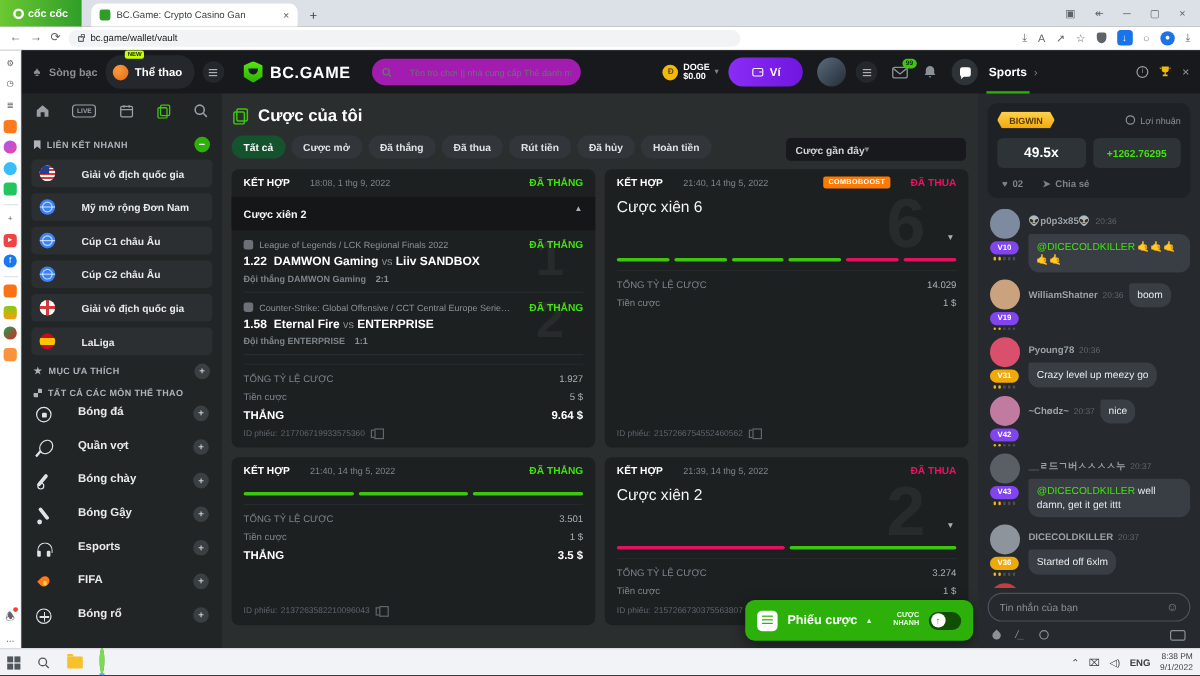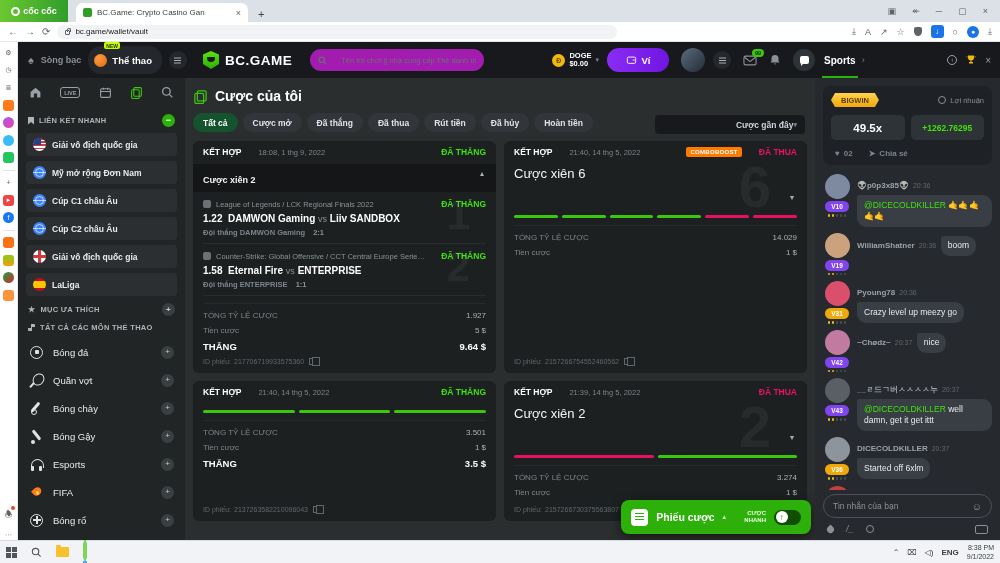--- a/index.html
+++ b/index.html
@@ -98,29 +98,29 @@
 .tico{color:#9aa0a6}
 .tico.active{color:#3ec50d}
 .live-pill{border:1px solid #9aa0a6;border-radius:3px;font-size:5.5px;font-weight:800;color:#9aa0a6;padding:1.5px 3px}
 .sec-head{display:flex;align-items:center;gap:5px;color:#aeb4b9;font-size:7.5px;font-weight:800;letter-spacing:.3px;margin:7px 2px 6px}
 .bm-ic{width:6px;height:8px;background:#aeb4b9;clip-path:polygon(0 0,100% 0,100% 100%,50% 70%,0 100%)}
 .grid-ic{width:7px;height:7px;background:conic-gradient(#aeb4b9 0 25%,transparent 0 50%,#aeb4b9 0 75%,transparent 0);border-radius:1px}
 .star-ic{color:#aeb4b9;font-size:8px}
 .rnd-btn{margin-left:auto;width:13px;height:13px;border-radius:50%;display:flex;align-items:center;justify-content:center;font-size:9px;line-height:1}
 .rnd-btn.minus{background:#2db00a;color:#fff}
 .rnd-btn.plus{background:#3a3f42;color:#c7ccd0;font-size:8px}
-.qlink{height:23px;background:#2c2f31;border-radius:4px;display:flex;align-items:center;gap:6px;padding:0 7px;margin-bottom:5px;color:#e8eaec;font-size:8.5px;font-weight:700;white-space:nowrap;overflow:hidden}
+.qlink{height:23px;background:#2c2f31;border-radius:4px;display:flex;align-items:center;gap:22px;padding:0 7px;margin-bottom:5px;color:#e8eaec;font-size:8.5px;font-weight:700;white-space:nowrap;overflow:hidden}
 .qflag{width:13px;height:13px;border-radius:50%;position:relative;overflow:hidden;flex:none;background:#3b82f6}
 .qflag.us{background:repeating-linear-gradient(180deg,#d23b3b 0 1.6px,#fff 1.6px 3.2px)}
 .qflag.us::after{content:"";position:absolute;left:0;top:0;width:58%;height:50%;background:#23418f}
 .qflag.england{background:linear-gradient(90deg,transparent 40%,#d23b3b 40% 60%,transparent 60%),linear-gradient(0deg,transparent 40%,#d23b3b 40% 60%,transparent 60%),#fff}
 .qflag.spain{background:linear-gradient(180deg,#c60b1e 0 26%,#ffc400 26% 74%,#c60b1e 74%)}
 .qflag.globe::after{content:"";position:absolute;inset:2px;border:1px solid rgba(255,255,255,.65);border-radius:50%}
 .qflag.globe::before{content:"";position:absolute;left:0;right:0;top:5.5px;height:1px;background:rgba(255,255,255,.65)}
-.sport-row{height:28px;display:flex;align-items:center;gap:9px;color:#e8eaec;font-size:9.5px;font-weight:400;padding:0 3px}
+.sport-row{height:28px;display:flex;align-items:flex-start;gap:21px;color:#e8eaec;font-size:9.5px;font-weight:700;padding:0 3px}
 .sico{width:15px;height:15px;position:relative;flex:none}
 .sico::before,.sico::after{position:absolute;content:""}
 .sico.football::before{inset:1px;border:1.4px solid #dfe3e6;border-radius:50%}
 .sico.football::after{left:5.5px;top:5.5px;width:4px;height:4px;background:#dfe3e6;border-radius:1px}
 .sico.tennis::before{left:4px;top:0;width:9px;height:11px;border:1.4px solid #dfe3e6;border-radius:50%;transform:rotate(40deg)}
 .sico.tennis::after{left:2px;bottom:0;width:1.6px;height:6px;background:#dfe3e6;transform:rotate(40deg)}
 .sico.baseball::before{left:5px;top:0;width:2.6px;height:12px;background:#dfe3e6;border-radius:2px;transform:rotate(40deg)}
 .sico.baseball::after{left:2px;bottom:1px;width:4px;height:4px;border:1.2px solid #dfe3e6;border-radius:50%}
 .sico.cricket::before{left:6px;top:0;width:3px;height:12px;background:#dfe3e6;border-radius:2px;transform:rotate(-38deg)}
 .sico.cricket::after{left:2px;bottom:0;width:4px;height:4px;background:#dfe3e6;border-radius:50%}
@@ -130,21 +130,21 @@
 .sico.fifa::after{left:6.5px;top:6px;width:3px;height:4px;background:#ffd34d;border-radius:50%}
 .sico.basketball::before{inset:1px;border:1.4px solid #dfe3e6;border-radius:50%}
 .sico.basketball::after{inset:3.5px;background:linear-gradient(90deg,transparent 42%,#dfe3e6 42% 58%,transparent 58%),linear-gradient(0deg,transparent 42%,#dfe3e6 42% 58%,transparent 58%)}
 
 
 .main{width:630px;background:#2b2e2e;padding:8px 8px 0;position:relative;overflow:hidden;flex:none}
 .main-title{display:flex;align-items:center;gap:7px;color:#fff;font-size:14px;font-weight:800;margin:2px 0 9px}
 .pills{display:flex;gap:5px;align-items:center;margin-bottom:9px}
 .pill{height:19px;padding:0 10px;border-radius:10px;background:#32363a;color:#dfe3e6;font-size:8.5px;font-weight:700;display:flex;align-items:center;white-space:nowrap}
 .pill.active{background:#14532d;color:#fff}
-.sort{margin-left:auto;width:150px;height:19px;background:#17191d;border-radius:4px;color:#cfd4d8;font-size:8.5px;font-weight:700;display:flex;align-items:center;justify-content:flex-end;padding:0 8px}
+.sort{margin-left:auto;width:150px;height:19px;background:#17191d;border-radius:4px;color:#cfd4d8;font-size:8.5px;font-weight:700;display:flex;align-items:center;justify-content:flex-start;padding:0 8px}
 .cards{display:grid;grid-template-columns:1fr 1fr;gap:8px}
 .card{background:#1d2021;border-radius:6px;padding:6px 10px 8px;min-height:140px;display:flex;flex-direction:column;position:relative}
 .card-head{display:flex;align-items:center;gap:17px}
 .combo{color:#fff;font-weight:800;font-size:8.5px}
 .time{color:#7d848a;font-size:7.5px}
 .status{font-weight:800;font-size:8.5px}
 .status.won{color:#3fe30a}
 .status.lost{color:#f00f64}
 .boost{background:#ff7a00;color:#fff;font-size:6px;font-weight:800;padding:2px 4px;border-radius:2px;letter-spacing:.3px}
 .title-row{position:relative;margin-top:7px}

